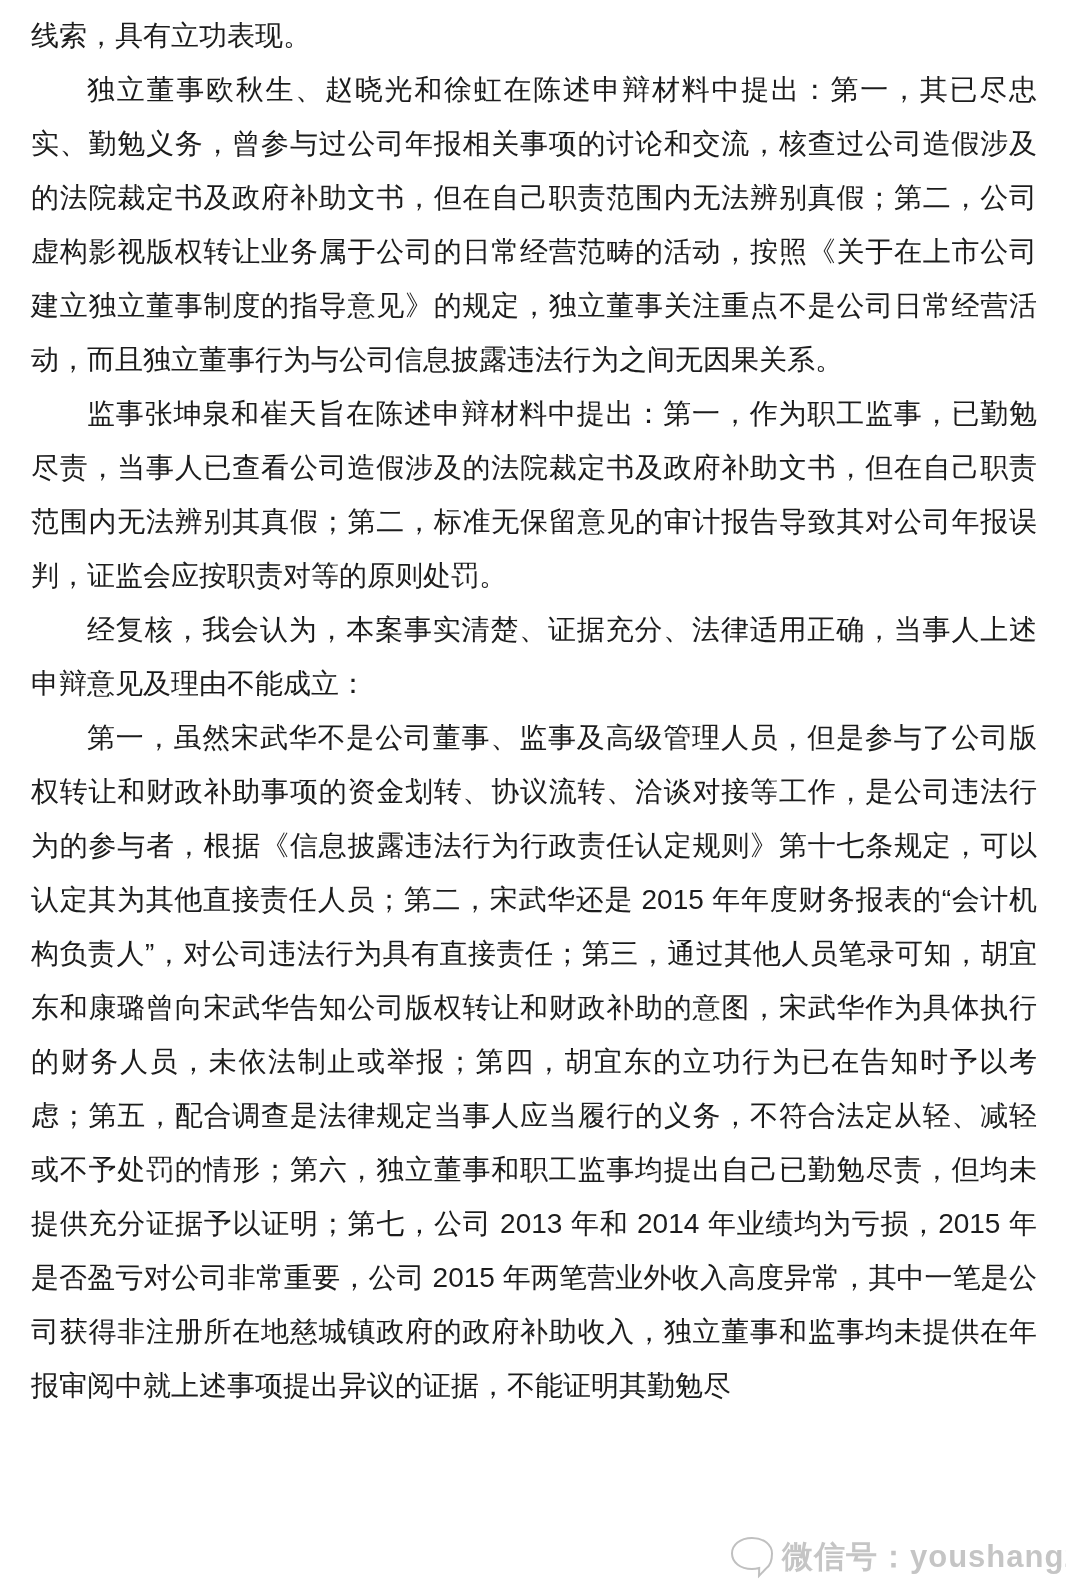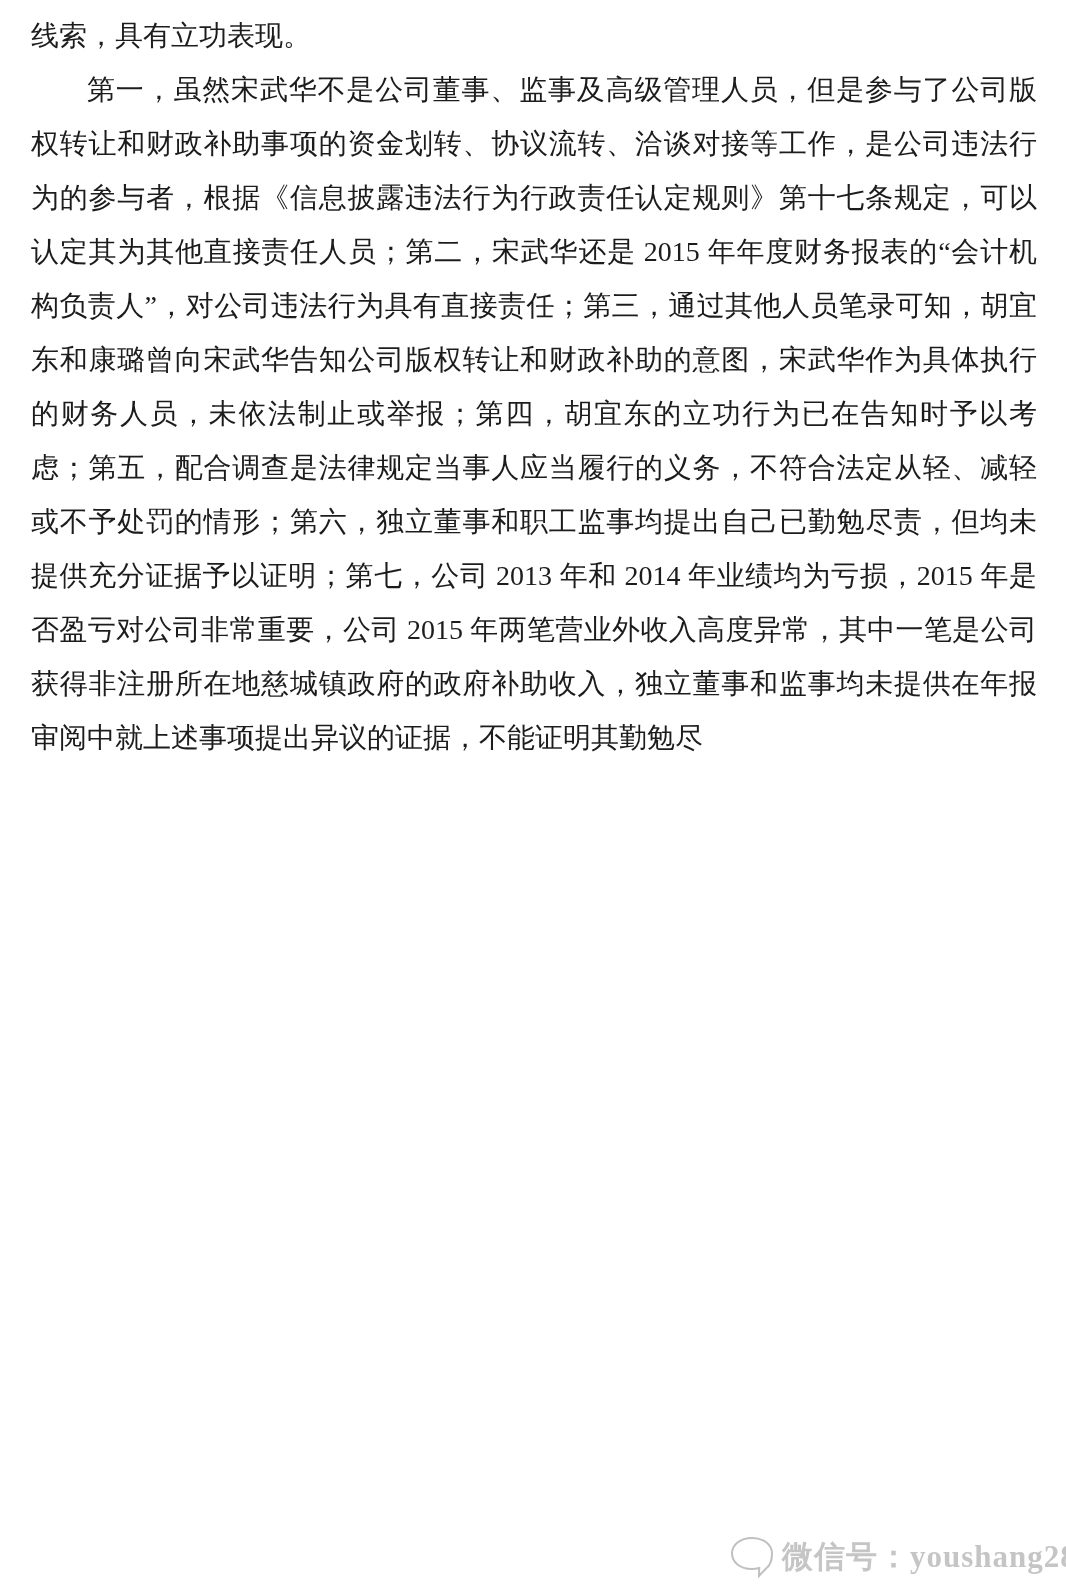--- a/index.html
+++ b/index.html
@@ -6,21 +6,21 @@
     margin: 0;
     padding: 0;
     background: #ffffff;
   }
   .page {
     position: relative;
     width: 1066px;
     height: 1592px;
     background: #ffffff;
     overflow: hidden;
-    font-family: Liberation Serif, serif;
+    font-family: Liberation Sans, sans-serif;
   }
   .doc {
     position: absolute;
     left: 31px;
     top: 9px;
     width: 1006px;
     color: #1c1c1c;
     font-size: 28px;
     line-height: 54px;
     text-align: justify;
@@ -61,20 +61,23 @@
     text-shadow: 1px 1px 0 rgba(255, 255, 255, 0.9), -1px -1px 0 rgba(255, 255, 255, 0.9);
     letter-spacing: 1px;
   }
 </style>
 </head>
 <body>
 
 <div class="page">
   <div class="doc" id="doc-body">
       <p class="">线索，具有立功表现。</p>
+      <p class="indent">独立董事欧秋生、赵晓光和徐虹在陈述申辩材料中提出：第一，其已尽忠实、勤勉义务，曾参与过公司年报相关事项的讨论和交流，核查过公司造假涉及的法院裁定书及政府补助文书，但在自己职责范围内无法辨别真假；第二，公司虚构影视版权转让业务属于公司的日常经营范畴的活动，按照《关于在上市公司建立独立董事制度的指导意见》的规定，独立董事关注重点不是公司日常经营活动，而且独立董事行为与公司信息披露违法行为之间无因果关系。</p>
+      <p class="indent">监事张坤泉和崔天旨在陈述申辩材料中提出：第一，作为职工监事，已勤勉尽责，当事人已查看公司造假涉及的法院裁定书及政府补助文书，但在自己职责范围内无法辨别其真假；第二，标准无保留意见的审计报告导致其对公司年报误判，证监会应按职责对等的原则处罚。</p>
+      <p class="indent">经复核，我会认为，本案事实清楚、证据充分、法律适用正确，当事人上述申辩意见及理由不能成立：</p>
       <p class="indent">第一，虽然宋武华不是公司董事、监事及高级管理人员，但是参与了公司版权转让和财政补助事项的资金划转、协议流转、洽谈对接等工作，是公司违法行为的参与者，根据《信息披露违法行为行政责任认定规则》第十七条规定，可以认定其为其他直接责任人员；第二，宋武华还是 2015 年年度财务报表的“会计机构负责人”，对公司违法行为具有直接责任；第三，通过其他人员笔录可知，胡宜东和康璐曾向宋武华告知公司版权转让和财政补助的意图，宋武华作为具体执行的财务人员，未依法制止或举报；第四，胡宜东的立功行为已在告知时予以考虑；第五，配合调查是法律规定当事人应当履行的义务，不符合法定从轻、减轻或不予处罚的情形；第六，独立董事和职工监事均提出自己已勤勉尽责，但均未提供充分证据予以证明；第七，公司 2013 年和 2014 年业绩均为亏损，2015 年是否盈亏对公司非常重要，公司 2015 年两笔营业外收入高度异常，其中一笔是公司获得非注册所在地慈城镇政府的政府补助收入，独立董事和监事均未提供在年报审阅中就上述事项提出异议的证据，不能证明其勤勉尽</p>
     </div>
 
   <div class="watermark">
     <span class="wm-icon">
       <svg viewBox="0 0 48 44" width="48" height="44" aria-hidden="true">
         <path d="M24 3 C12 3 4 10 4 18.5 C4 27 12 34 24 34 C26.5 34 29 33.6 31.2 33
                  L31 41 L38 33.5 C42.5 30.5 44 24.8 44 18.5 C44 10 36 3 24 3 Z" fill="rgba(255,255,255,0.9)" stroke="rgba(150,150,150,0.6)" stroke-width="2"></path>
       </svg>
     </span>

